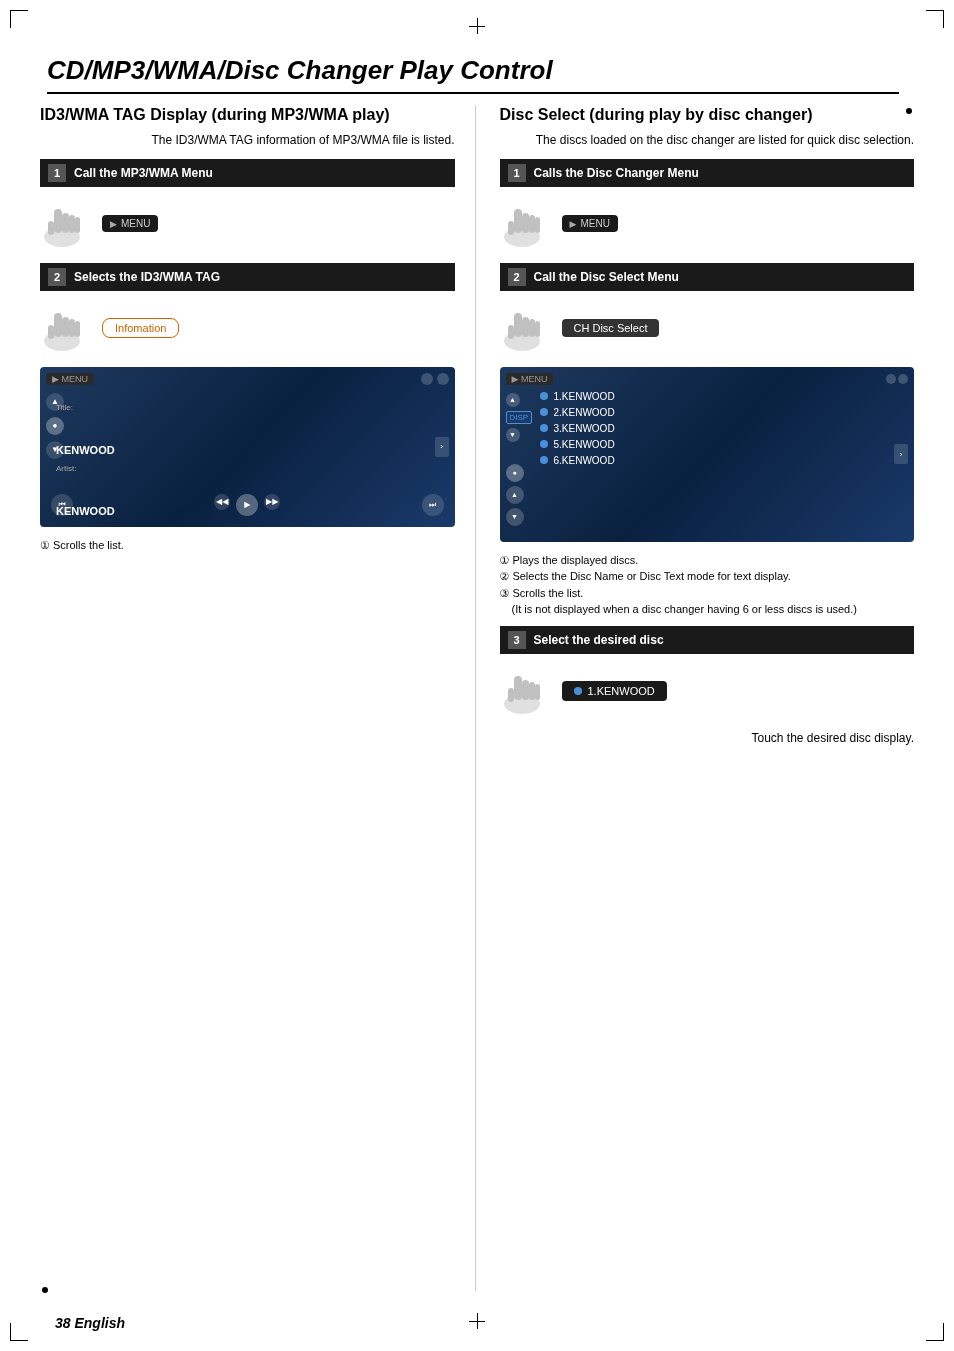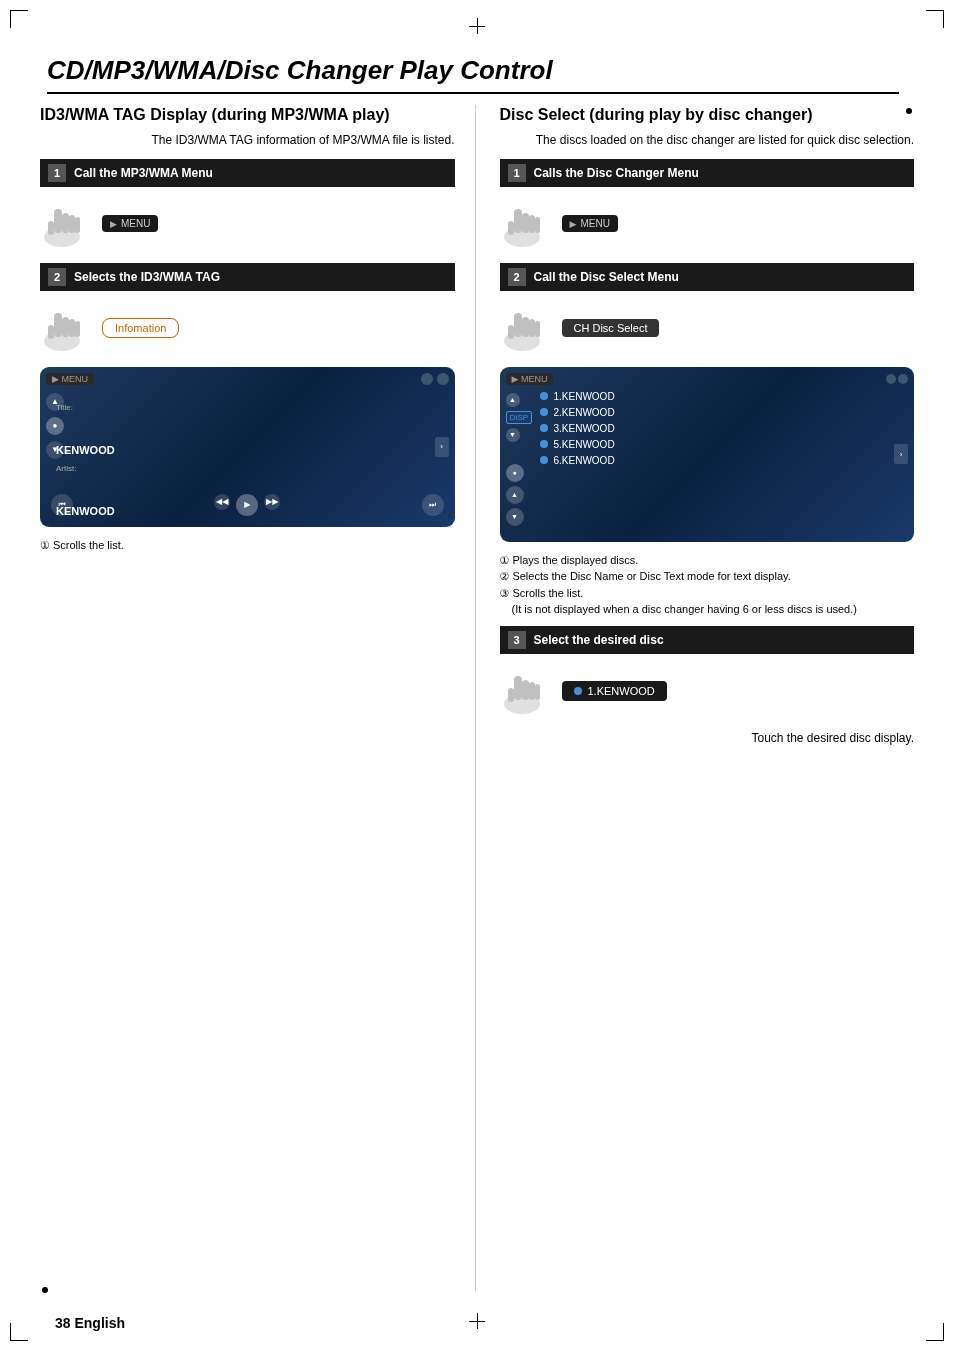--- a/index.html
+++ b/index.html
@@ -206,21 +206,21 @@
       border-radius: 4px;
       color: #fff;
       padding: 3px 12px;
       font-size: 11px;
       display: inline-block;
     }
 
     
     .screen-mockup {
       background: linear-gradient(135deg, #1e3a5f 0%, #0a2040 50%, #1a3a6a 100%);
-      border-radius: 9px;
+      border-radius: 4px;
       padding: 6px;
       margin-bottom: 10px;
       position: relative;
       overflow: hidden;
     }
     .screen-mockup-left {
       height: 160px;
     }
     .screen-mockup-right {
       height: 175px;
@@ -385,20 +385,21 @@
       font-size: 11px;
     }
 
     
     .page-footer {
       position: absolute;
       bottom: 20px;
       left: 55px;
       font-size: 14px;
       font-weight: bold;
+      font-style: italic;
     }
 
     
     .dot-tr {
       position: absolute;
       top: 108px;
       right: 42px;
       width: 6px; height: 6px;
       background: #000;
       border-radius: 50%;

